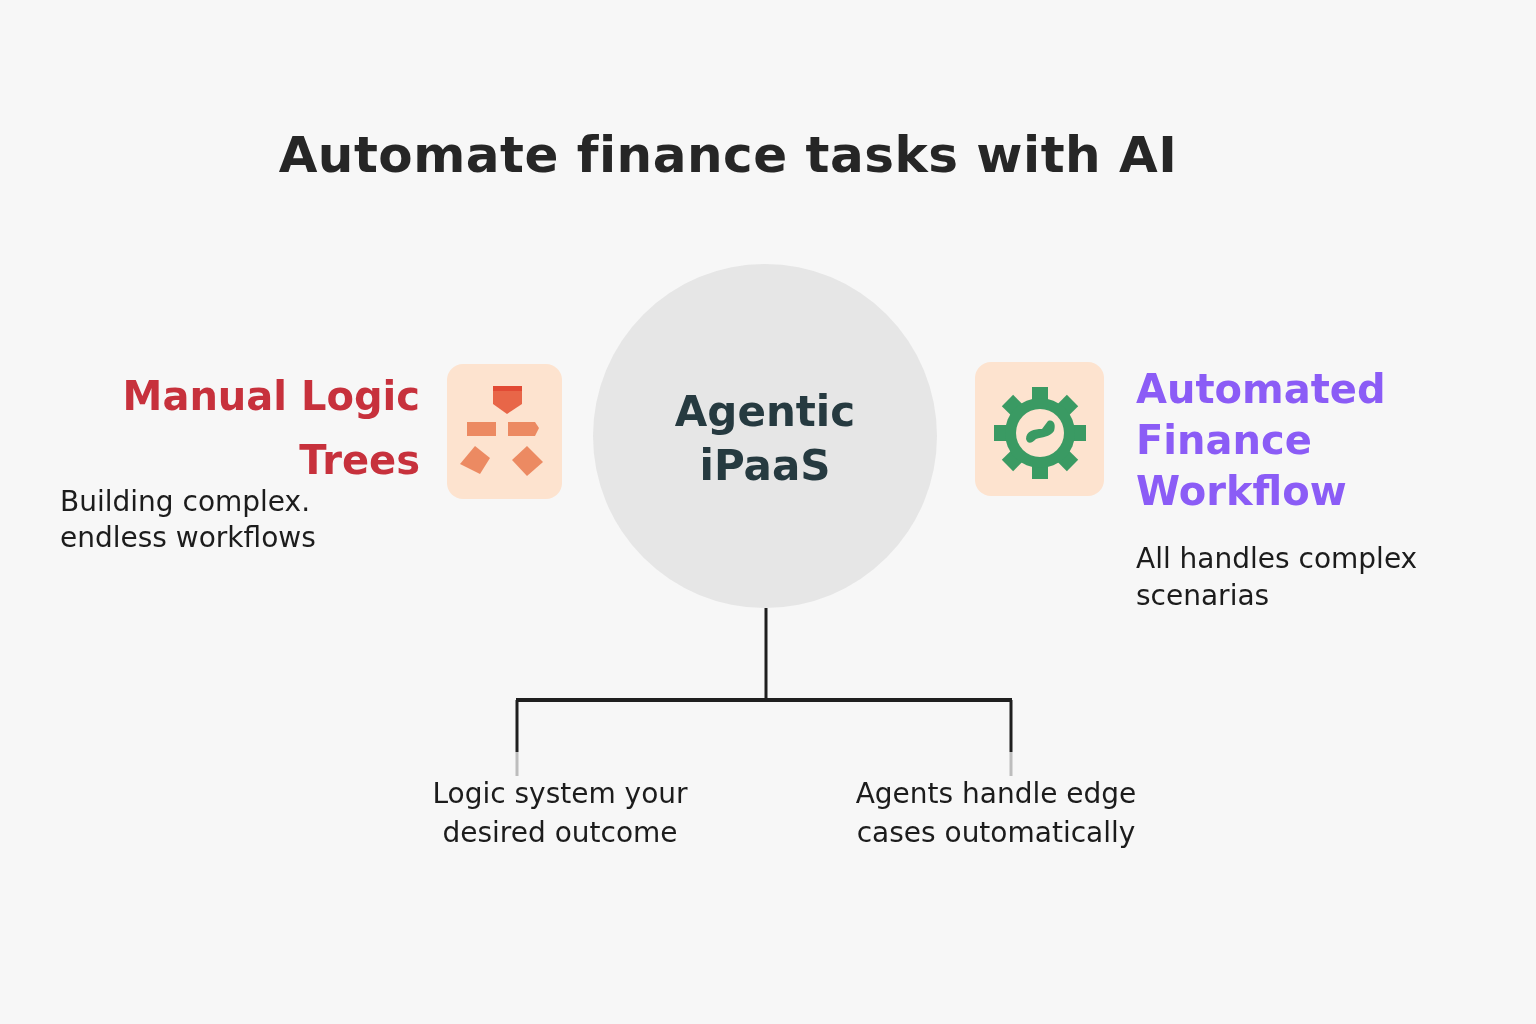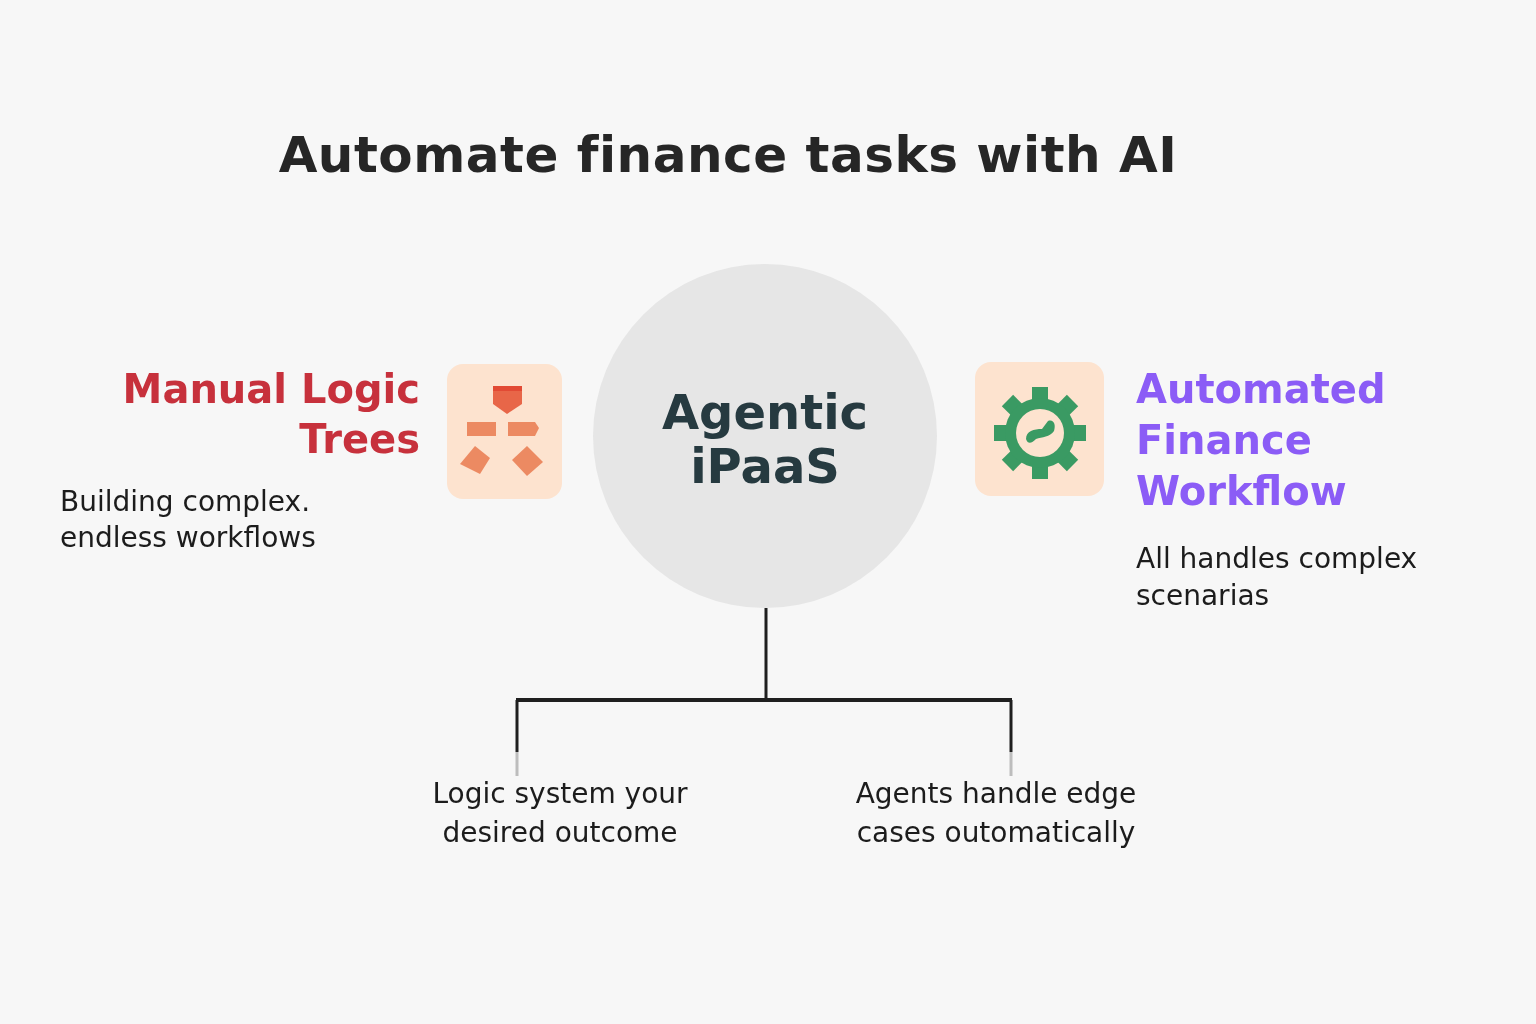--- a/index.html
+++ b/index.html
@@ -13,21 +13,21 @@
     .abs { position: absolute; }
     #title {
       left: 0; width: 1456px; top: 126px;
       text-align: center;
       font-size: 50px; font-weight: bold;
       color: #262626; letter-spacing: 0.5px;
     }
     #left-heading {
       right: 1116px; top: 364px; width: 360px;
       text-align: right;
-      font-size: 40px; font-weight: bold; line-height: 50px;
+      font-size: 40px; font-weight: bold; line-height: 64px;
       color: #c7313c;
     }
     #left-desc {
       right: 1116px; top: 484px; width: 360px;
       text-align: left;
       font-size: 28px; line-height: 36px;
       color: #1c1c1c;
     }
     .tile {
       border-radius: 16px;
@@ -36,21 +36,21 @@
     #left-tile { left: 447px; top: 364px; width: 115px; height: 135px; }
     #right-tile { left: 975px; top: 362px; width: 129px; height: 134px; }
     #hub {
       left: 593px; top: 264px; width: 344px; height: 344px;
       border-radius: 50%;
       background: #e6e6e6;
       display: flex; align-items: center; justify-content: center;
       text-align: center;
     }
     #hub-label {
-      font-size: 48px; font-weight: bold; line-height: 54px;
+      font-size: 42px; font-weight: bold; line-height: 54px;
       color: #263a40; width: 260px; margin-top: 6px;
     }
     #right-heading {
       left: 1136px; top: 364px; width: 360px;
       font-size: 40px; font-weight: bold; line-height: 51px;
       color: #8b5cf6;
     }
     #right-desc {
       left: 1136px; top: 540px; width: 380px;
       font-size: 28px; line-height: 37px;

